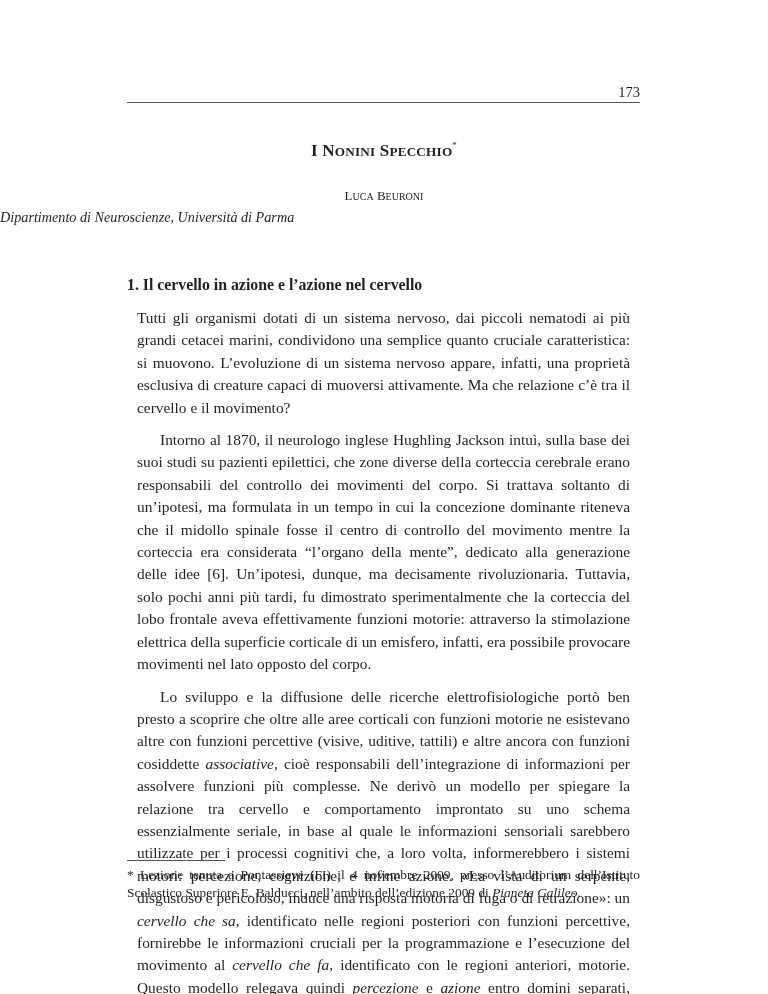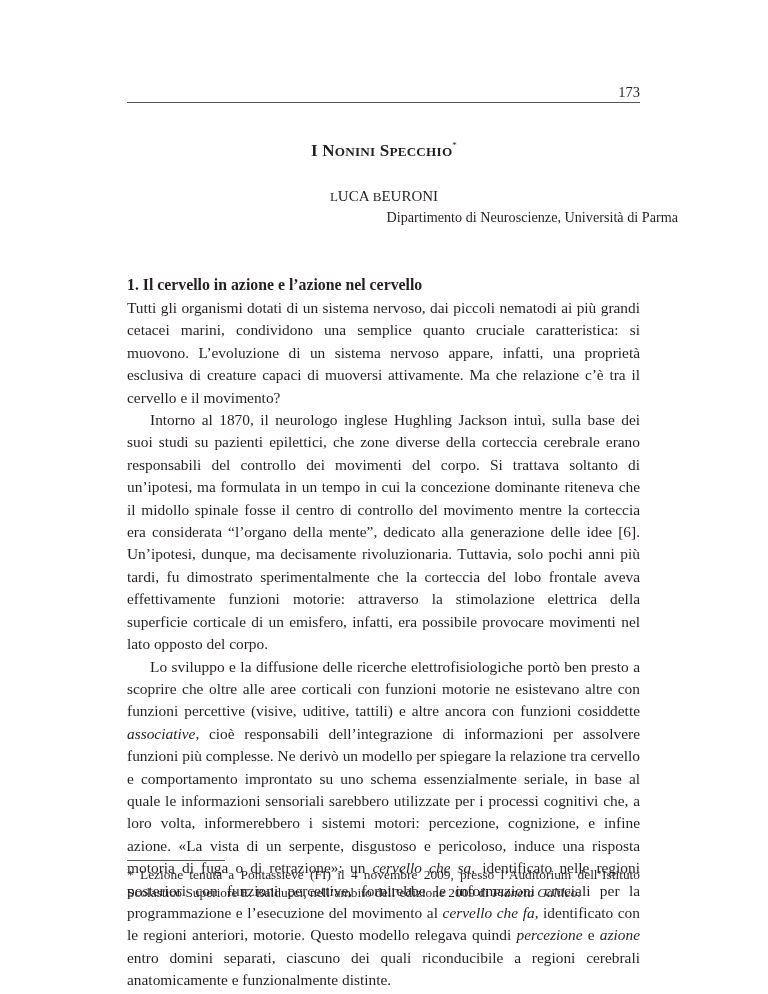--- a/index.html
+++ b/index.html
@@ -4,25 +4,25 @@
   <style>
     html, body { margin: 0; padding: 0; background: #ffffff; }
     body { width: 768px; height: 994px; position: relative; overflow: hidden;
       font-family: "Liberation Serif", "DejaVu Serif", serif; color: #231f20; }
     .page-number { position: absolute; top: 84px; right: 128px; font-size: 14.5px; margin-left: 24px; }
     .header-rule { position: absolute; top: 102px; left: 127px; width: 513px; height: 0; border-top: 1px solid #555; }
     .title { position: absolute; top: 140px; left: 0; width: 768px; text-align: center; font-size: 17px; font-weight: bold; letter-spacing: 0.2px; }
     .title .sc { font-size: 13.2px; }
     .title sup { font-size: 9px; font-weight: normal; vertical-align: 8px; }
     .author { position: absolute; top: 188px; left: 0; width: 768px; text-align: center; font-size: 13px; }
-    .author .sc { font-size: 15px; }
-    .affiliation { position: absolute; top: 209px; left: 0; width: 678px; text-align: right; font-size: 14.2px; }
+    .author .sc { font-size: 10px; }
+    .affiliation { position: absolute; top: 209px; left: 0; width: 678px; text-align: left; font-size: 14.2px; font-style: italic; }
     .section-heading { position: absolute; top: 276px; left: 127px; font-size: 15.8px; font-weight: bold; }
     .body-text { position: absolute; top: 297px; left: 127px; width: 513px; font-size: 15.4px; line-height: 22.4px; text-align: justify; }
-    .body-text p { margin: 0; }
+    .body-text p { margin: 10px; }
     .body-text p.indent { text-indent: 23px; }
     .footnote-rule { position: absolute; top: 860px; left: 127px; width: 98px; border-top: 1px solid #555; }
     .footnote { position: absolute; top: 866px; left: 127px; width: 513px; font-size: 13.4px; line-height: 18px; text-align: justify; }
     em { }
   </style>
 </head>
 <body>
 
 <div class="page-number">173</div>
 <div class="header-rule"></div>

